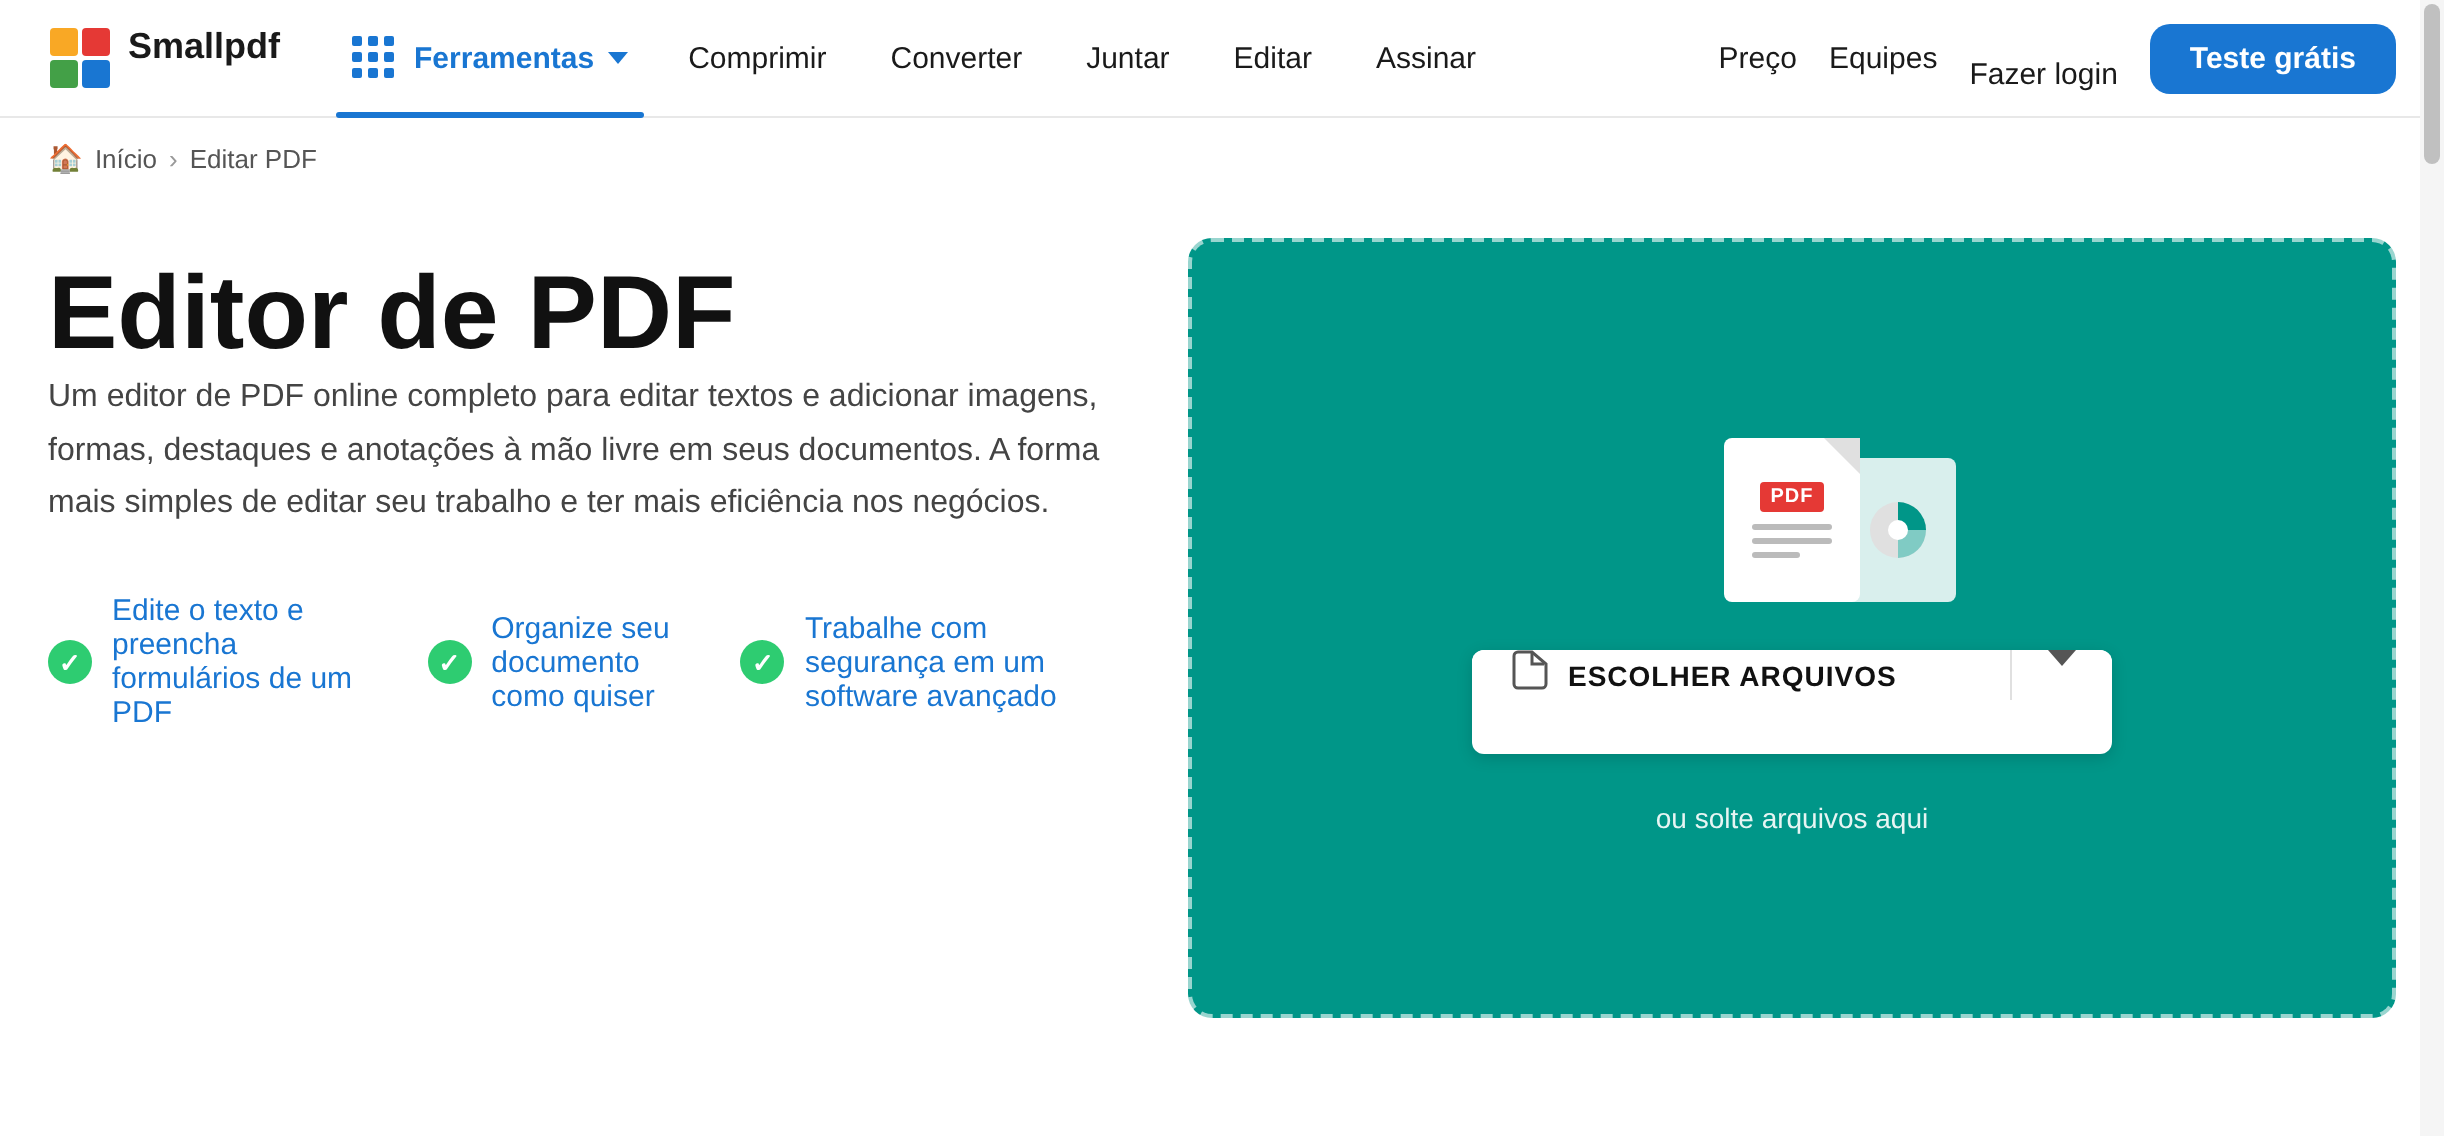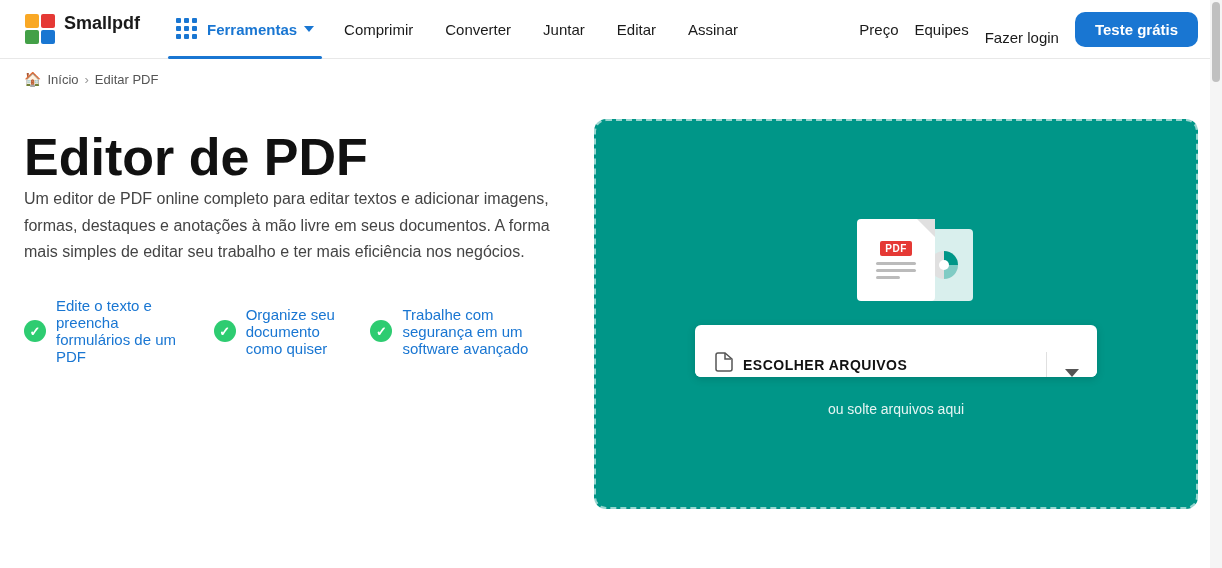--- a/index.html
+++ b/index.html
@@ -218,21 +218,21 @@
     }
     .upload-icon-area {
       display: flex;
       align-items: flex-end;
       justify-content: center;
       position: relative;
       height: 90px;
     }
     
     .pdf-icon-main {
-      width: 78px;
+      width: 68px;
       height: 82px;
       background: #fff;
       border-radius: 4px;
       position: relative;
       display: flex;
       align-items: center;
       justify-content: center;
       flex-direction: column;
       z-index: 2;
     }
@@ -281,25 +281,25 @@
       bottom: 0;
       z-index: 1;
       display: flex;
       align-items: center;
       justify-content: center;
     }
 
     
     .choose-files-row {
       display: flex;
-      align-items: flex-end;
+      align-items: flex-start;
       border-radius: 6px;
       overflow: hidden;
       background: #fff;
-      width: 402px;
+      width: 320px;
       height: 52px;
       box-shadow: 0 2px 8px rgba(0,0,0,0.15);
     }
     .choose-files-btn {
       flex: 1;
       display: flex;
       align-items: center;
       gap: 10px;
       padding: 0 20px;
       background: #fff;

